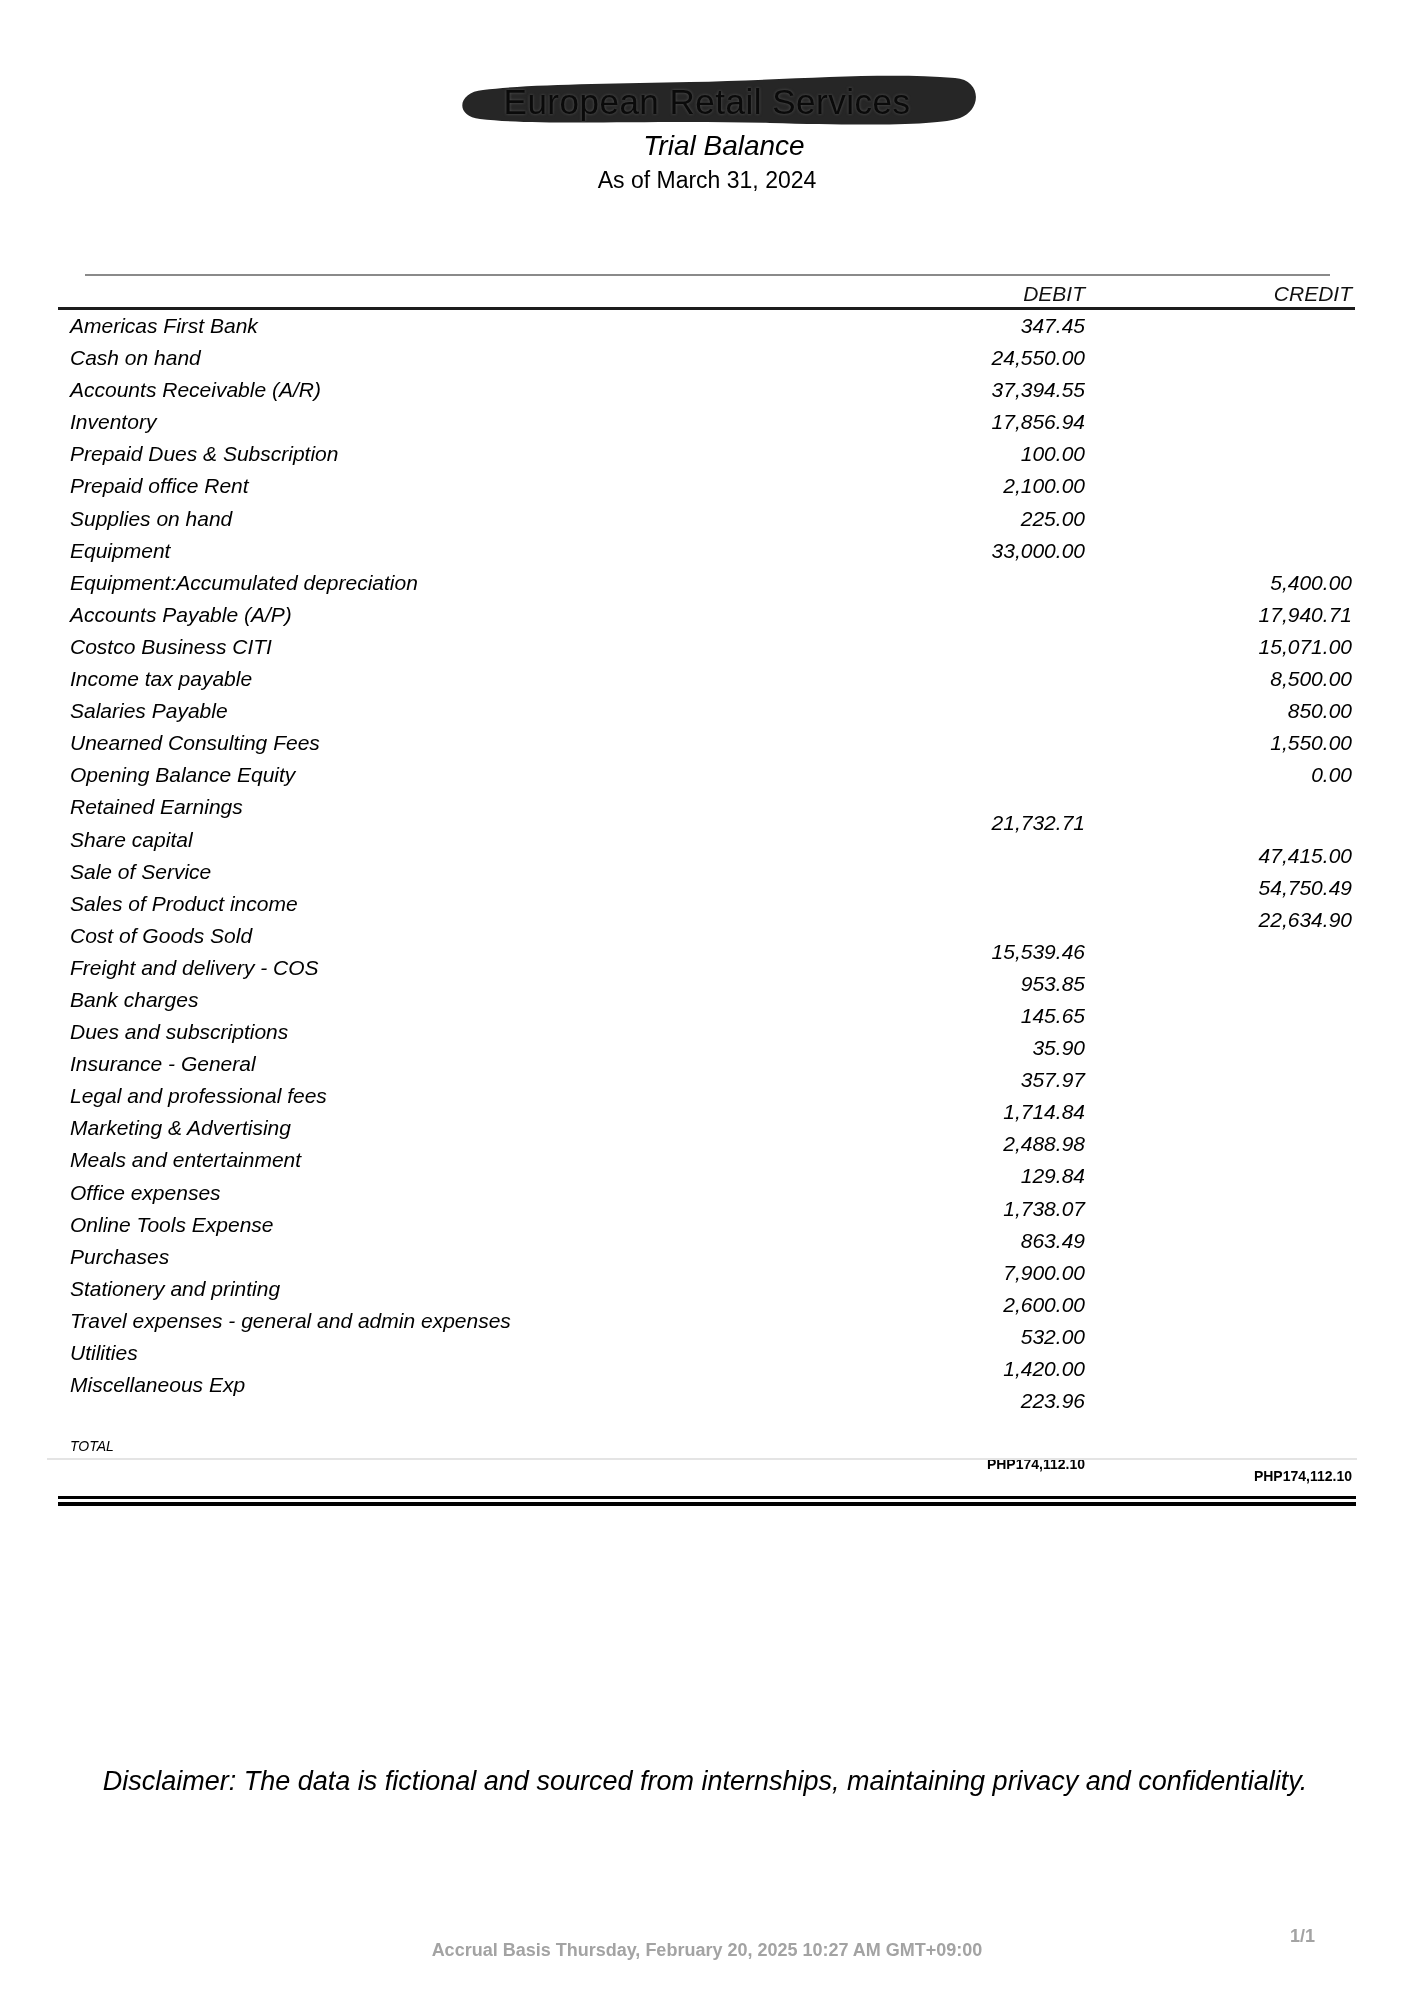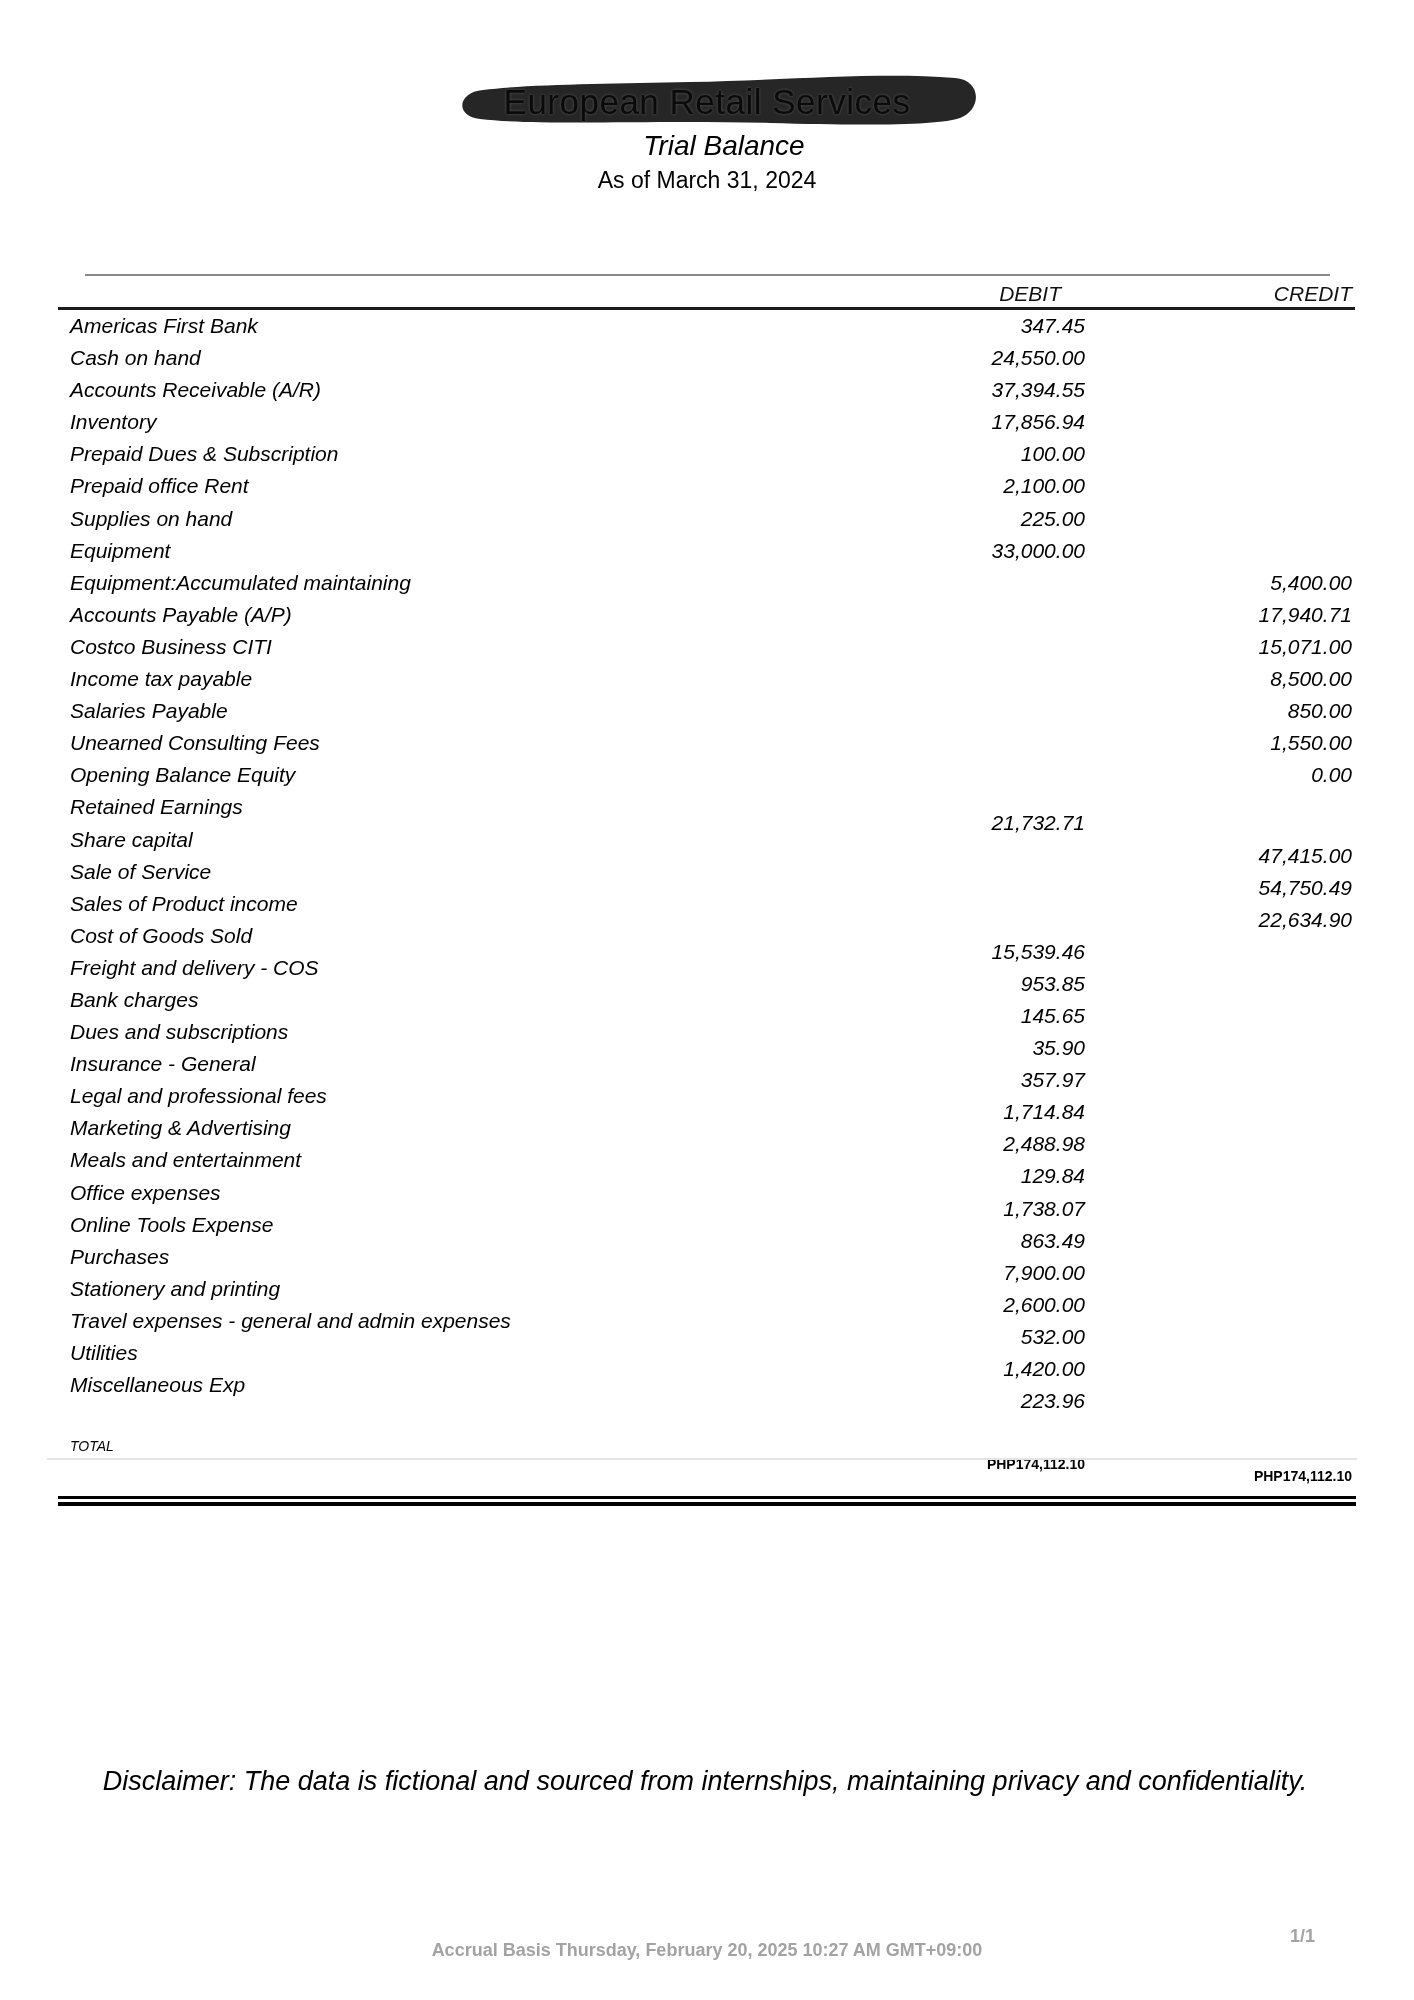--- a/index.html
+++ b/index.html
@@ -23,21 +23,21 @@
   .rule-total  { position:absolute; left:47px; width:1310px; top:1458px; height:2px; background:#e4e4e4; }
   .double-rule { position:absolute; left:58px; width:1298px; top:1496px; height:10px;
                  border-top:3px solid #000; border-bottom:4px solid #000; }
 
   
   .cols { position:absolute; left:70px; right:62px; display:flex; }
   .c-label  { flex:1; text-align:left; }
   .c-debit  { width:330px; text-align:right; white-space:nowrap; }
   .c-credit { width:267px; text-align:right; white-space:nowrap; }
 
-  .col-header { top:282px; font-size:21px; font-style:italic; color:#111;gap:24px; }
+  .col-header { top:282px; font-size:21px; font-style:italic; color:#111; }
 
   #rows { top:314px; flex-direction:column; }
   .row { display:flex; height:32.1px; font-size:21px; font-style:italic; color:#000; }
   .shift { position:relative; top:16px; }
 
   .total-row { top:1438px; font-size:14px; }
   .total-row .c-label { font-style:italic; }
   .total-row .c-debit  { font-weight:bold; position:relative; top:18px; }
   .total-row .c-credit { font-weight:bold; position:relative; top:30px; }
 
@@ -112,21 +112,21 @@
         <span class="c-label">Supplies on hand</span>
         <span class="c-debit">225.00</span>
         <span class="c-credit"></span>
       </div>
       <div class="row">
         <span class="c-label">Equipment</span>
         <span class="c-debit">33,000.00</span>
         <span class="c-credit"></span>
       </div>
       <div class="row">
-        <span class="c-label">Equipment:Accumulated maintaining</span>
+        <span class="c-label">Equipment:Accumulated depreciation</span>
         <span class="c-debit"></span>
         <span class="c-credit">5,400.00</span>
       </div>
       <div class="row">
         <span class="c-label">Accounts Payable (A/P)</span>
         <span class="c-debit"></span>
         <span class="c-credit">17,940.71</span>
       </div>
       <div class="row">
         <span class="c-label">Costco Business CITI</span>

